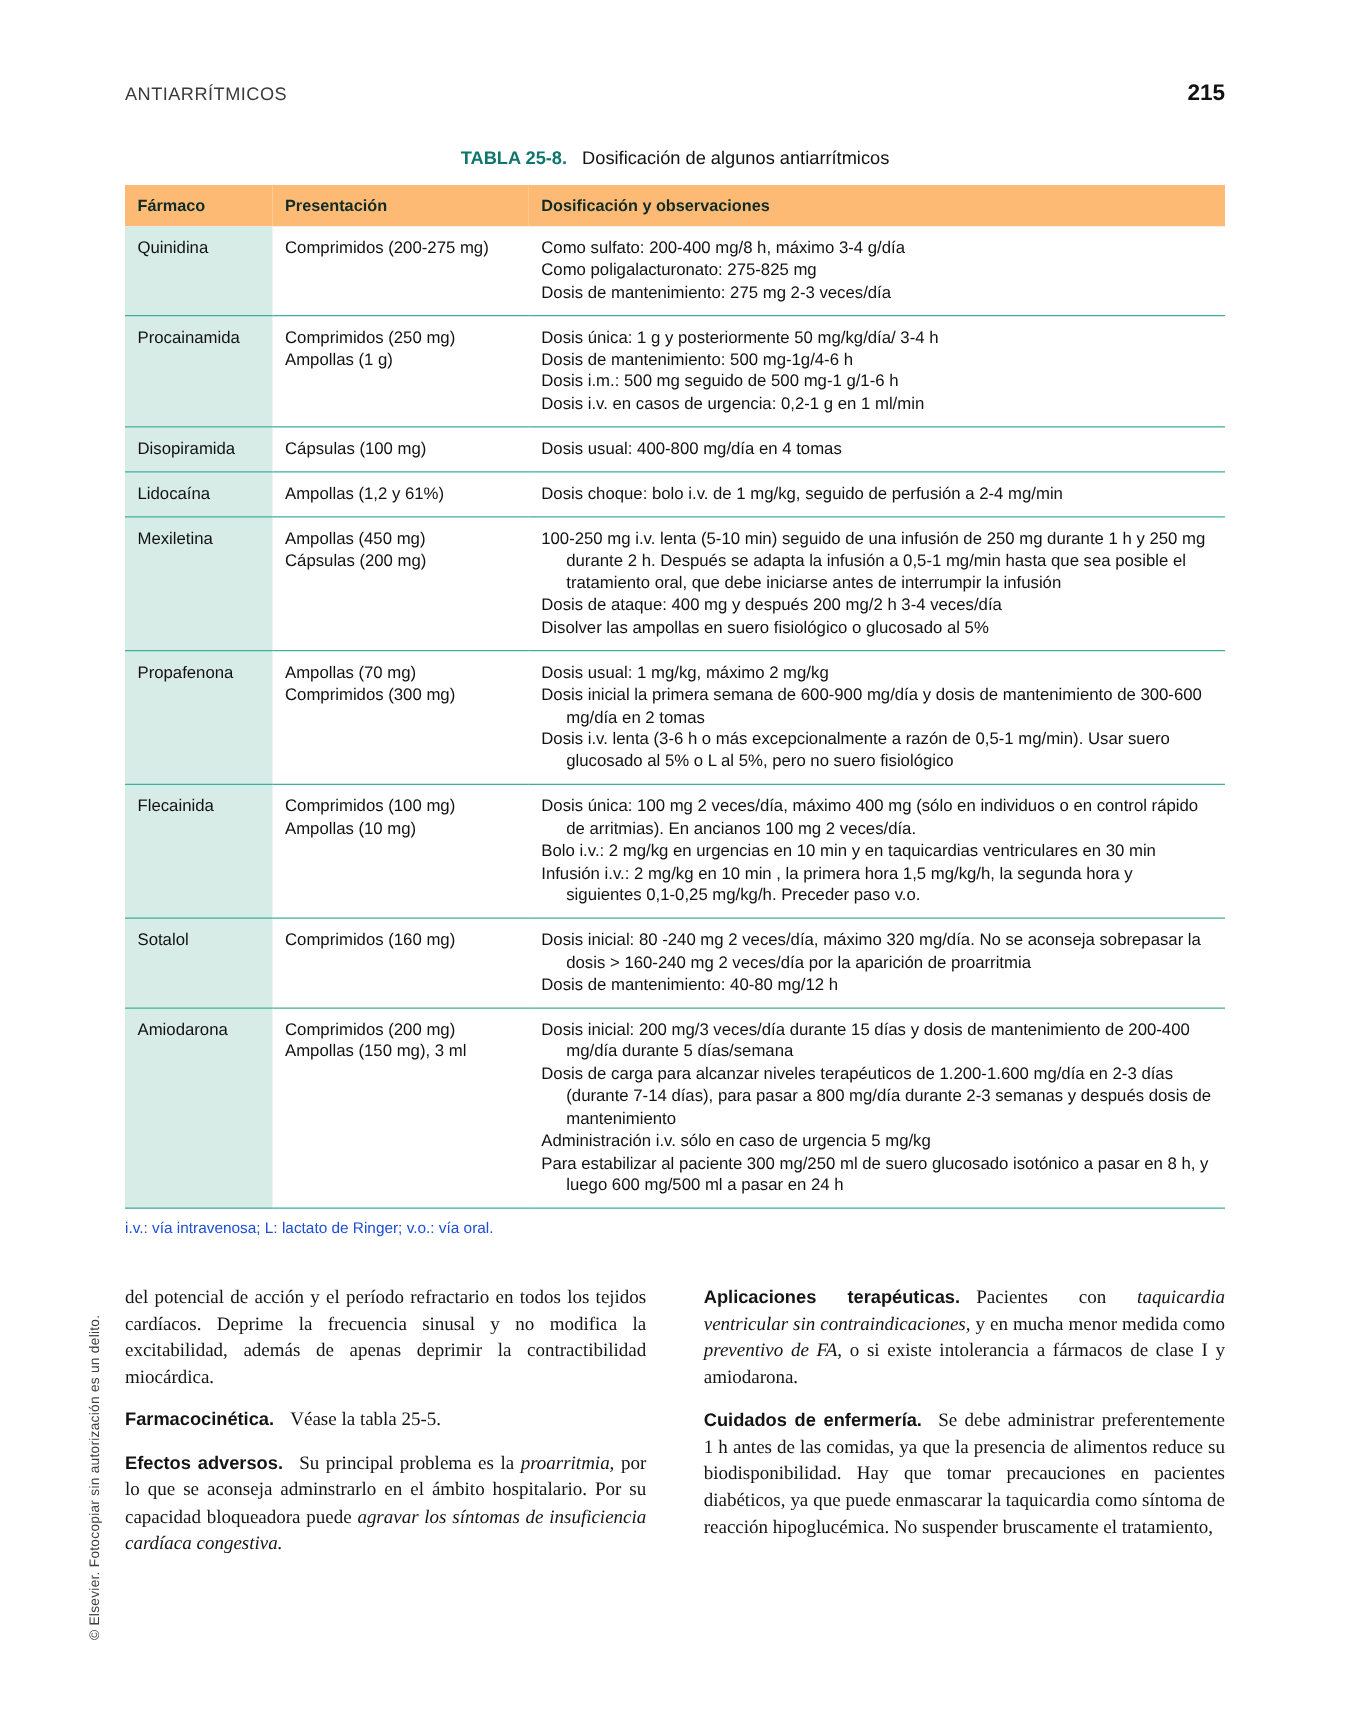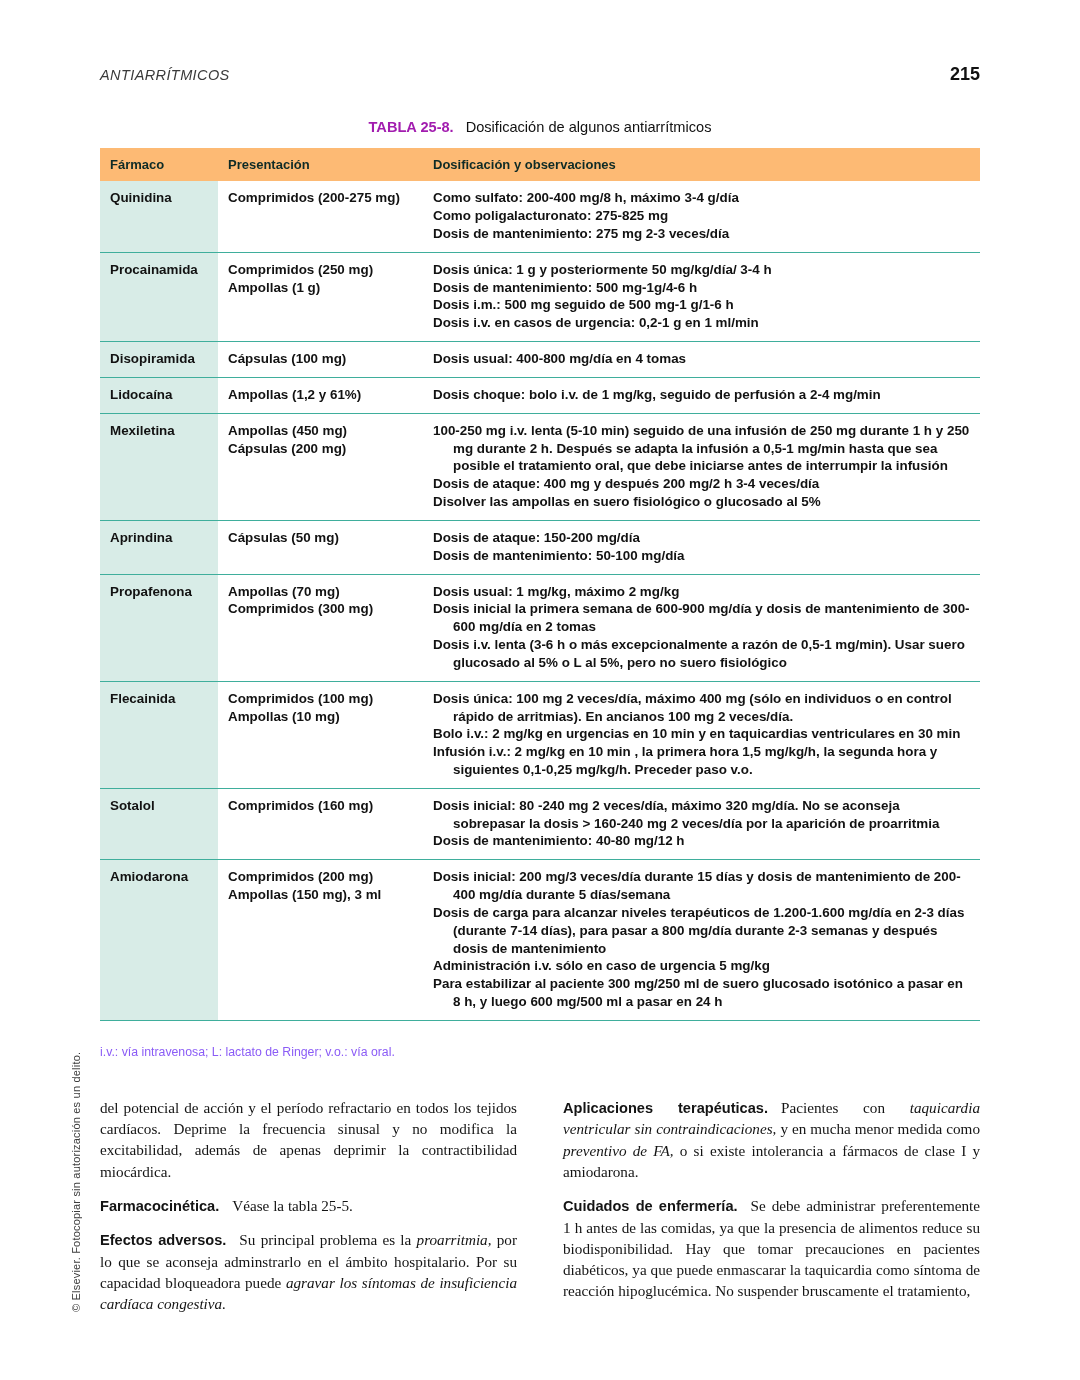--- a/index.html
+++ b/index.html
@@ -5,36 +5,36 @@
   * { margin:0; padding:0; box-sizing:border-box; }
   html,body { background:#ffffff; }
   .page {
     width:1080px; height:1380px; background:#ffffff; position:relative;
     overflow:hidden; font-family:"Liberation Sans", sans-serif; color:#1a1a1a;
     margin:0 auto;
   }
   .content { padding:64px 100px 0 100px; }
 
   .running-head { display:flex; justify-content:space-between; align-items:baseline; }
-  .running-title { font-style:italic; font-size:14.5px; color:#3a3a3a; letter-spacing:0.4px; }
+  .running-title { font-size:14.5px; color:#3a3a3a; letter-spacing:0.4px; }
   .page-number { font-weight:bold; font-size:18px; color:#111; }
 
   .table-title { text-align:center; margin-top:34px; font-size:14.6px; color:#111; }
-  .tbl-label { color:#a21caf; font-weight:bold; margin-right:12px; }
+  .tbl-label { color:#0f766e; font-weight:bold; margin-right:12px; }
 
   table.dosage { width:100%; border-collapse:collapse; margin-top:13px;
     font-size:13.4px; line-height:1.33; color:#121212; }
   .dosage thead th { background:#fdba74; text-align:left; font-size:13px; font-weight:bold;
     color:#0e2b26; padding:8px 8px 8px 10px; }
-  .dosage td { border-bottom:1.5px solid #3fae9c; vertical-align:top; padding:8px 10px 9px 10px;font-weight:bold; }
+  .dosage td { border-bottom:1.5px solid #3fae9c; vertical-align:top; padding:8px 10px 9px 10px; }
   .dosage td.col-farmaco { background:#d8ece7; width:118px; }
   .dosage td.col-present { width:205px; }
   .dose-line { padding-left:20px; text-indent:-20px; }
 
-  .footnote { font-size:12.3px; margin-top:24px; color:#8b5cf6; }
+  .footnote { font-size:12.3px; margin-top:8px; color:#1d4ed8; }
 
   .body-text { display:flex; gap:46px; margin-top:38px;
     font-family:"Liberation Serif", serif; font-size:15.2px; line-height:1.4;
     text-align:justify; color:#141414; }
   .body-col { flex:1; min-width:0; }
   .body-col p { margin-bottom:13px; }
   .run-head { font-family:"Liberation Sans", sans-serif; font-weight:bold; 
     font-size:14.6px; margin-right:13px; }
   .ital { font-style:italic; }
 
@@ -114,30 +114,20 @@
               <div>Ampollas (450 mg)</div>
               <div>Cápsulas (200 mg)</div>
             </td>
             <td>
               <div class="dose-line">100-250 mg i.v. lenta (5-10 min) seguido de una infusión de 250 mg durante 1 h y 250 mg durante 2 h. Después se adapta la infusión a 0,5-1 mg/min hasta que sea posible el tratamiento oral, que debe iniciarse antes de interrumpir la infusión</div>
               <div class="dose-line">Dosis de ataque: 400 mg y después 200 mg/2 h 3-4 veces/día</div>
               <div class="dose-line">Disolver las ampollas en suero fisiológico o glucosado al 5%</div>
             </td>
           </tr>
           <tr>
-            <td class="col-farmaco">Aprindina</td>
-            <td class="col-present">
-              <div>Cápsulas (50 mg)</div>
-            </td>
-            <td>
-              <div class="dose-line">Dosis de ataque: 150-200 mg/día</div>
-              <div class="dose-line">Dosis de mantenimiento: 50-100 mg/día</div>
-            </td>
-          </tr>
-          <tr>
             <td class="col-farmaco">Propafenona</td>
             <td class="col-present">
               <div>Ampollas (70 mg)</div>
               <div>Comprimidos (300 mg)</div>
             </td>
             <td>
               <div class="dose-line">Dosis usual: 1 mg/kg, máximo 2 mg/kg</div>
               <div class="dose-line">Dosis inicial la primera semana de 600-900 mg/día y dosis de mantenimiento de 300-600 mg/día en 2 tomas</div>
               <div class="dose-line">Dosis i.v. lenta (3-6 h o más excepcionalmente a razón de 0,5-1 mg/min). Usar suero glucosado al 5% o L al 5%, pero no suero fisiológico</div>
             </td>

